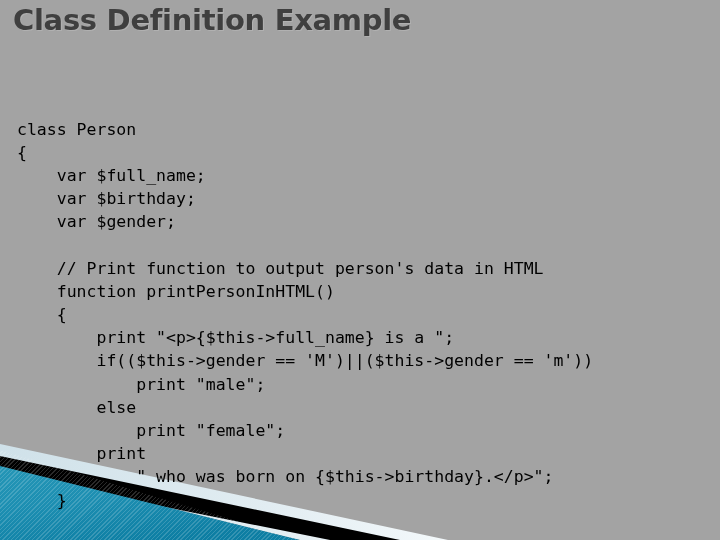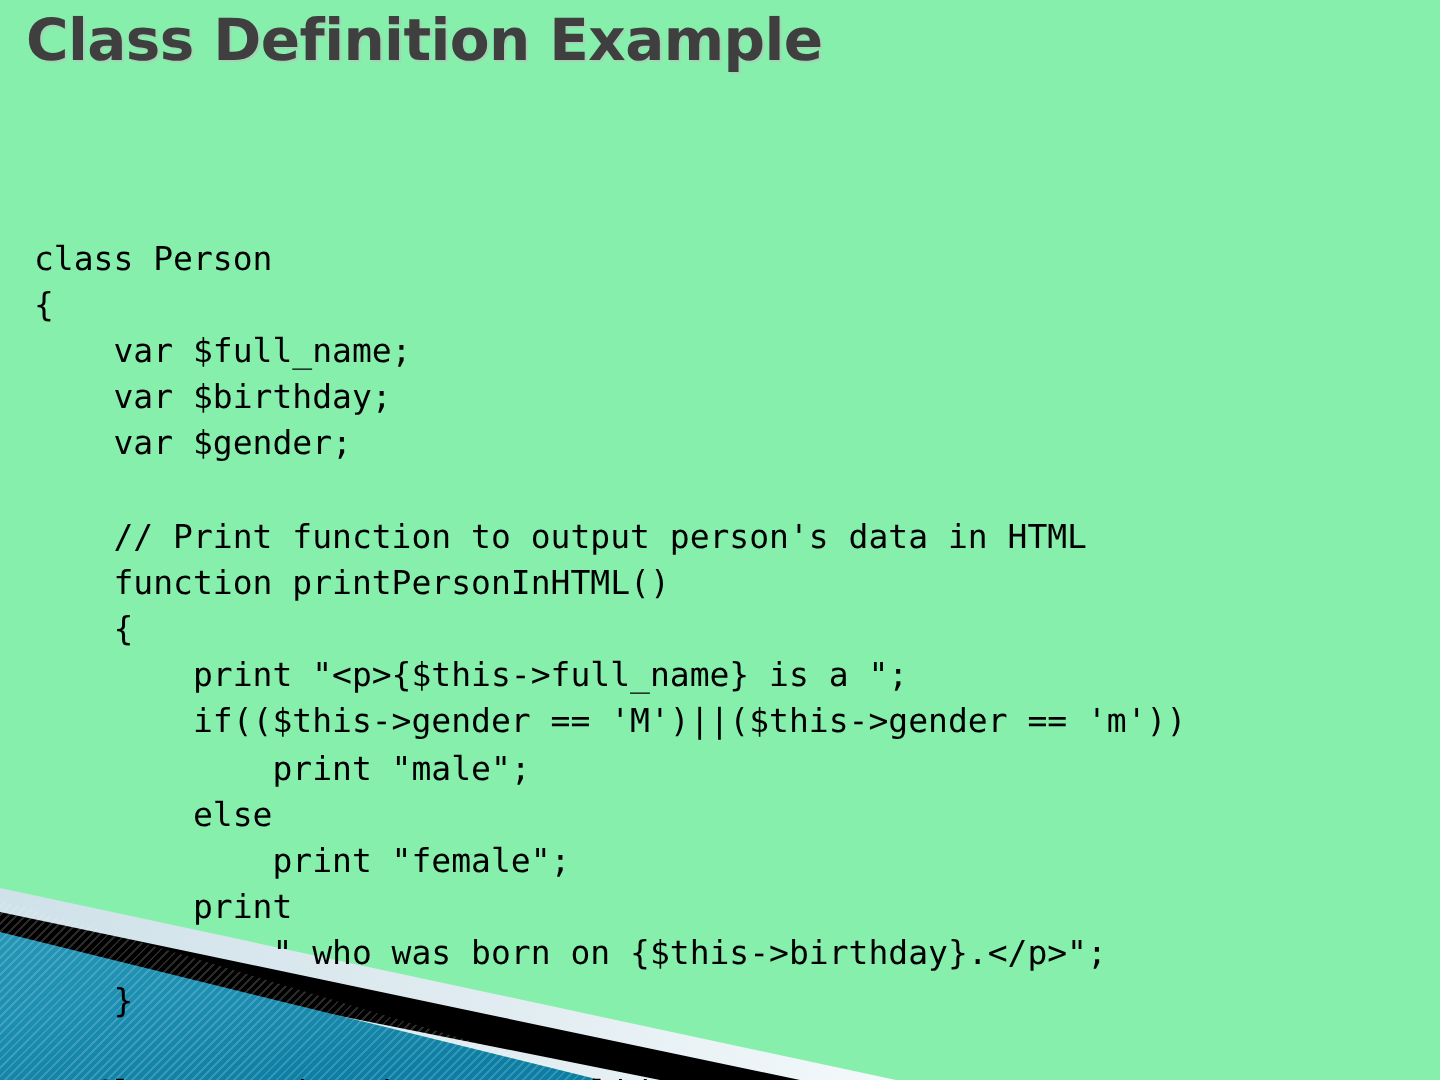--- a/index.html
+++ b/index.html
@@ -10,21 +10,21 @@
     width: 720px;
     height: 540px;
     background: #ffffff;
     font-family: "Liberation Sans", sans-serif;
     overflow: hidden;
   }
   .slide {
     position: relative;
     width: 720px;
     height: 540px;
-    background: #86efac;
+    background: #a3a3a3;
     overflow: hidden;
   }
 
   
   .slide-title {
     position: absolute;
     left: 13px;
     top: 3px;
     font-family: "DejaVu Sans", sans-serif;
     font-size: 29px;

